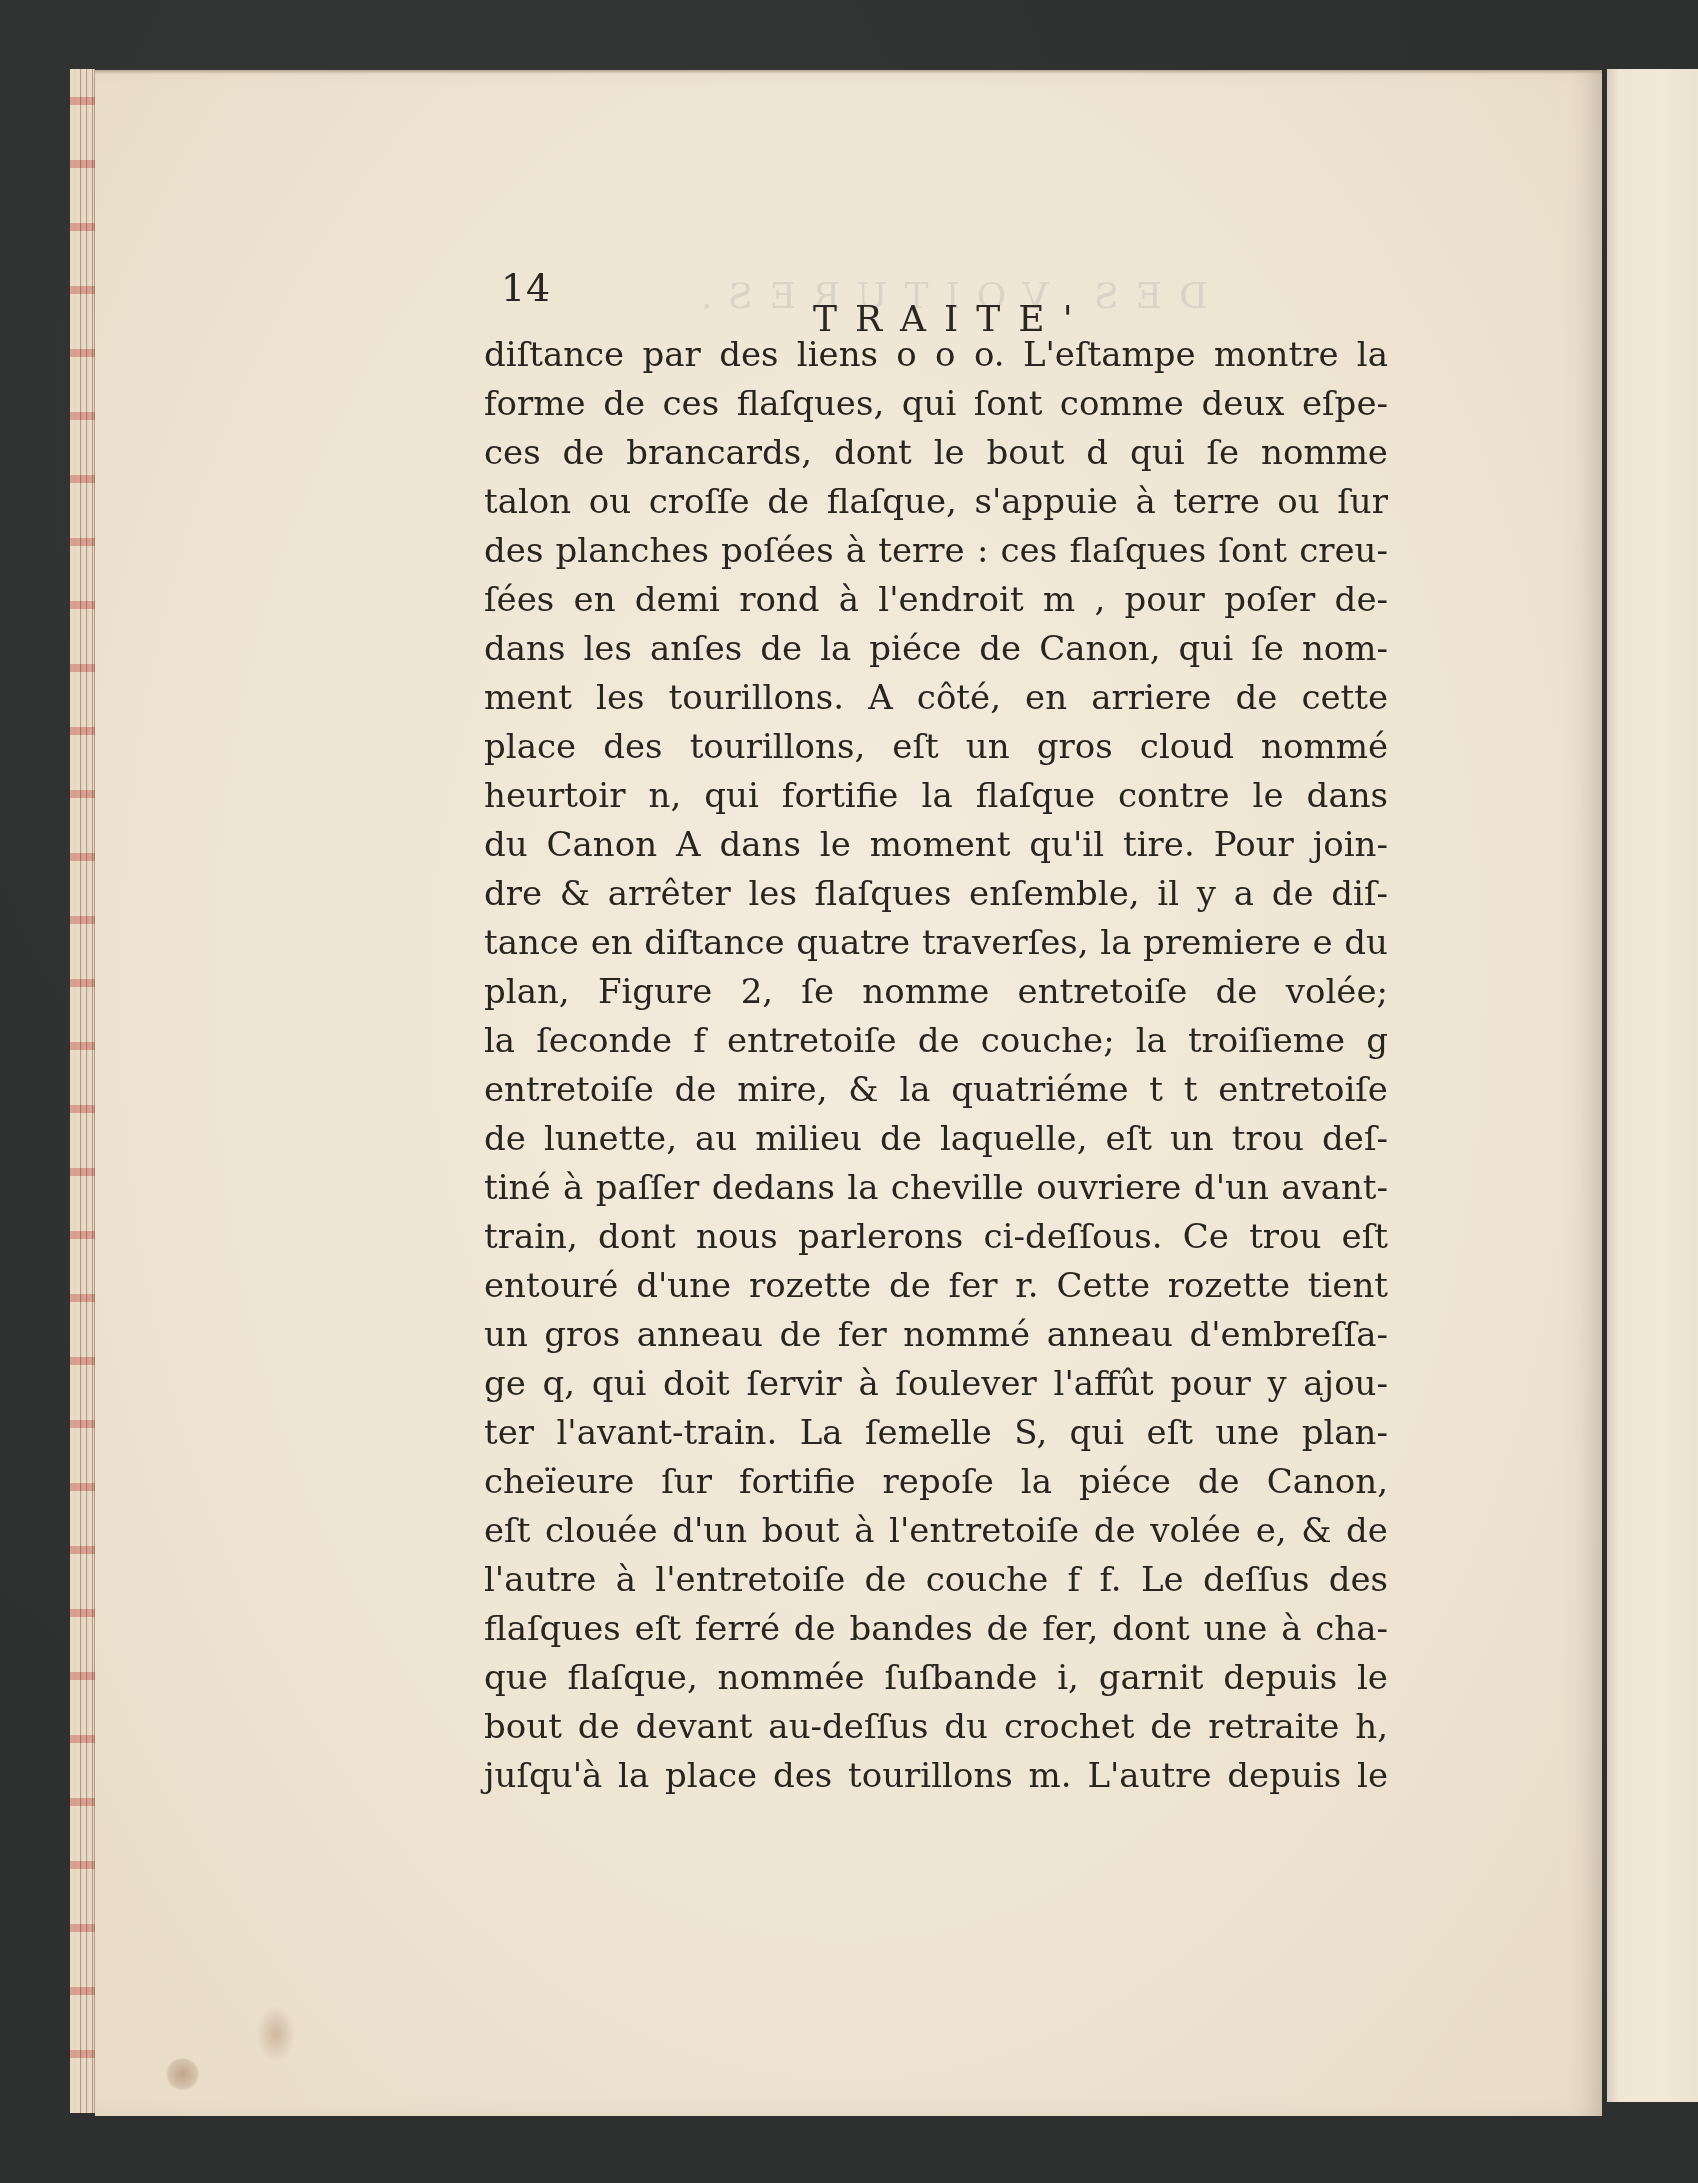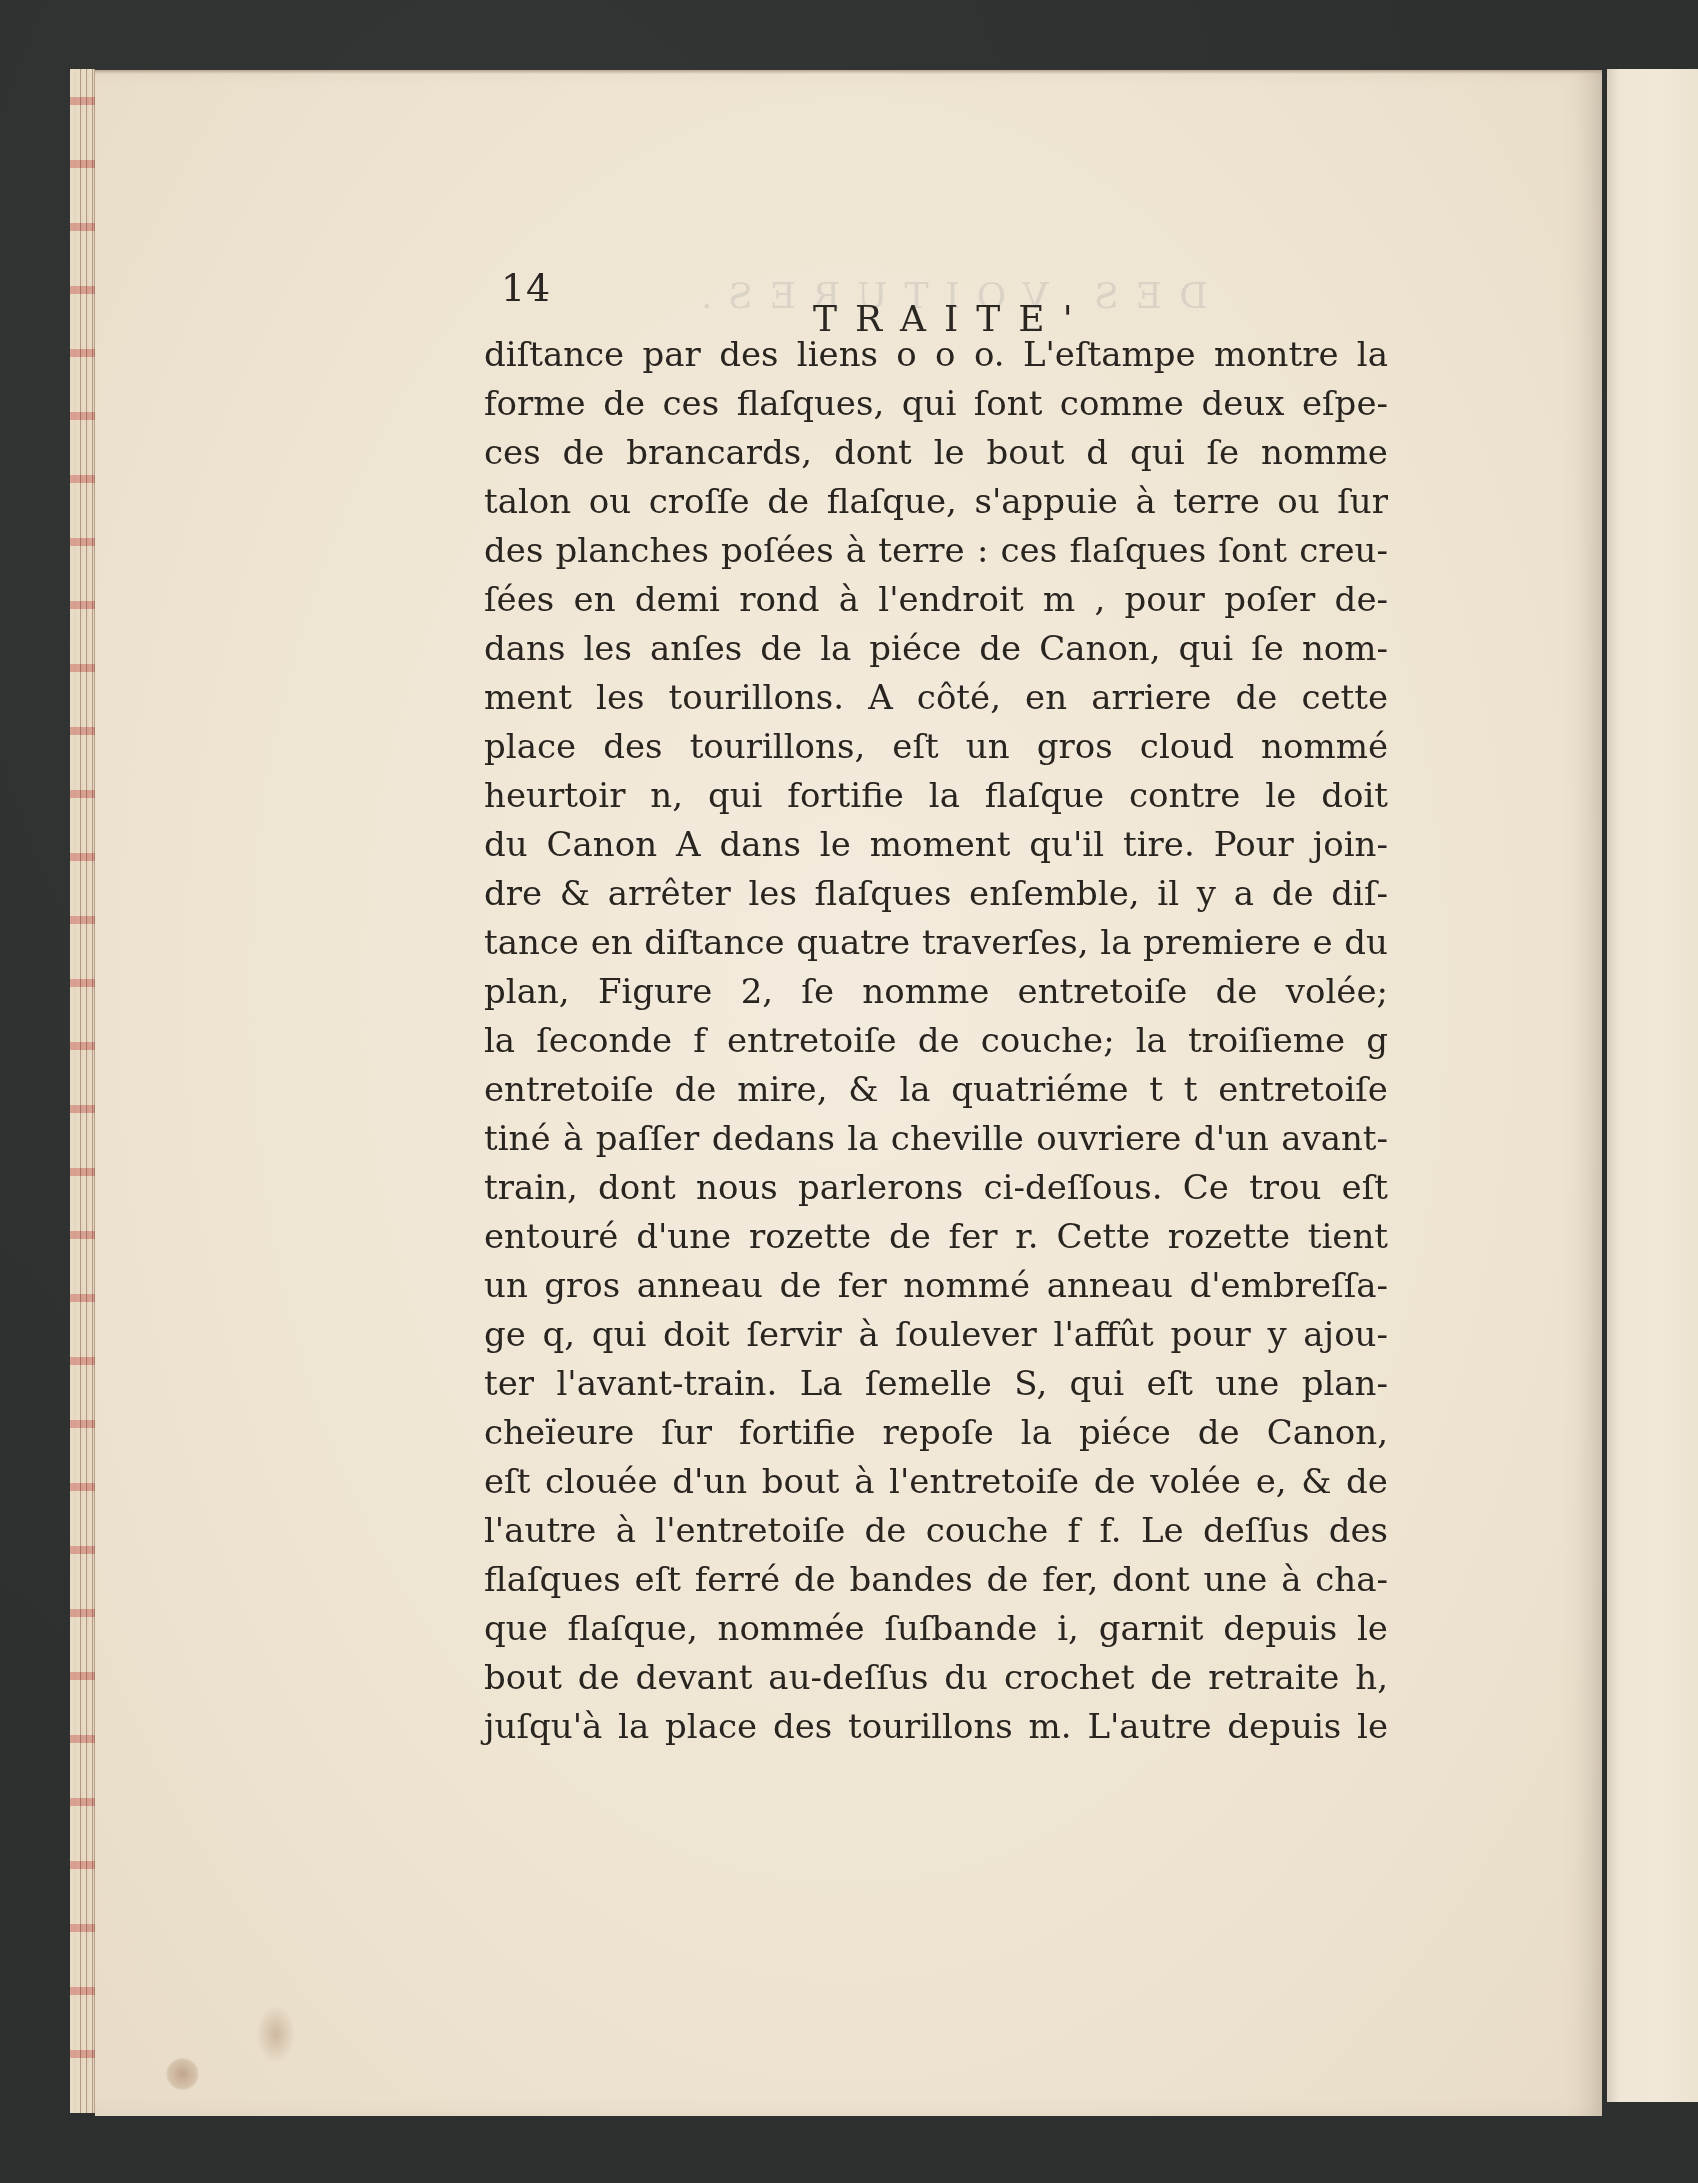--- a/index.html
+++ b/index.html
@@ -105,27 +105,28 @@
 <div class="body-text">
   <span class="line">diſtance par des liens o o o. L'eſtampe montre la</span>
   <span class="line">forme de ces flaſques, qui ſont comme deux eſpe-</span>
   <span class="line">ces de brancards, dont le bout d qui ſe nomme</span>
   <span class="line">talon ou croſſe de flaſque, s'appuie à terre ou ſur</span>
   <span class="line">des planches poſées à terre : ces flaſques ſont creu-</span>
   <span class="line">ſées en demi rond à l'endroit m , pour poſer de-</span>
   <span class="line">dans les anſes de la piéce de Canon, qui ſe nom-</span>
   <span class="line">ment les tourillons. A côté, en arriere de cette</span>
   <span class="line">place des tourillons, eſt un gros cloud nommé</span>
-  <span class="line">heurtoir n, qui fortifie la flaſque contre le doit</span>
+  <span class="line">heurtoir n, qui fortifie la flaſque contre le dans</span>
   <span class="line">du Canon A dans le moment qu'il tire. Pour join-</span>
   <span class="line">dre &amp; arrêter les flaſques enſemble, il y a de diſ-</span>
   <span class="line">tance en diſtance quatre traverſes, la premiere e du</span>
   <span class="line">plan, Figure 2, ſe nomme entretoiſe de volée;</span>
   <span class="line">la ſeconde f entretoiſe de couche; la troiſieme g</span>
   <span class="line">entretoiſe de mire, &amp; la quatriéme t t entretoiſe</span>
+  <span class="line">de lunette, au milieu de laquelle, eſt un trou deſ-</span>
   <span class="line">tiné à paſſer dedans la cheville ouvriere d'un avant-</span>
   <span class="line">train, dont nous parlerons ci-deſſous. Ce trou eſt</span>
   <span class="line">entouré d'une rozette de fer r. Cette rozette tient</span>
   <span class="line">un gros anneau de fer nommé anneau d'embreſſa-</span>
   <span class="line">ge q, qui doit ſervir à ſoulever l'affût pour y ajou-</span>
   <span class="line">ter l'avant-train. La ſemelle S, qui eſt une plan-</span>
   <span class="line">cheïeure ſur fortifie repoſe la piéce de Canon,</span>
   <span class="line">eſt clouée d'un bout à l'entretoiſe de volée e, &amp; de</span>
   <span class="line">l'autre à l'entretoiſe de couche f f. Le deſſus des</span>
   <span class="line">flaſques eſt ferré de bandes de fer, dont une à cha-</span>

